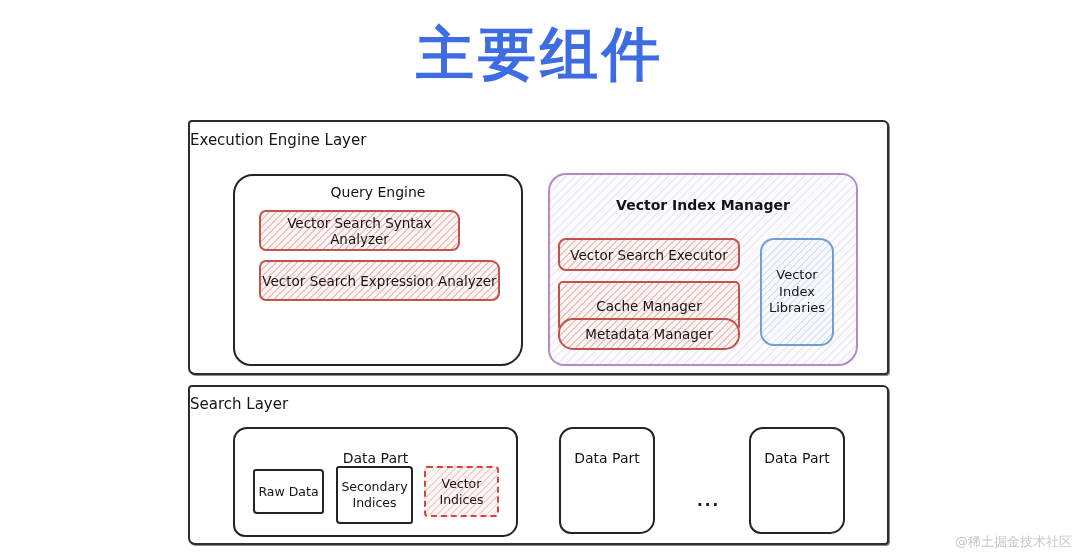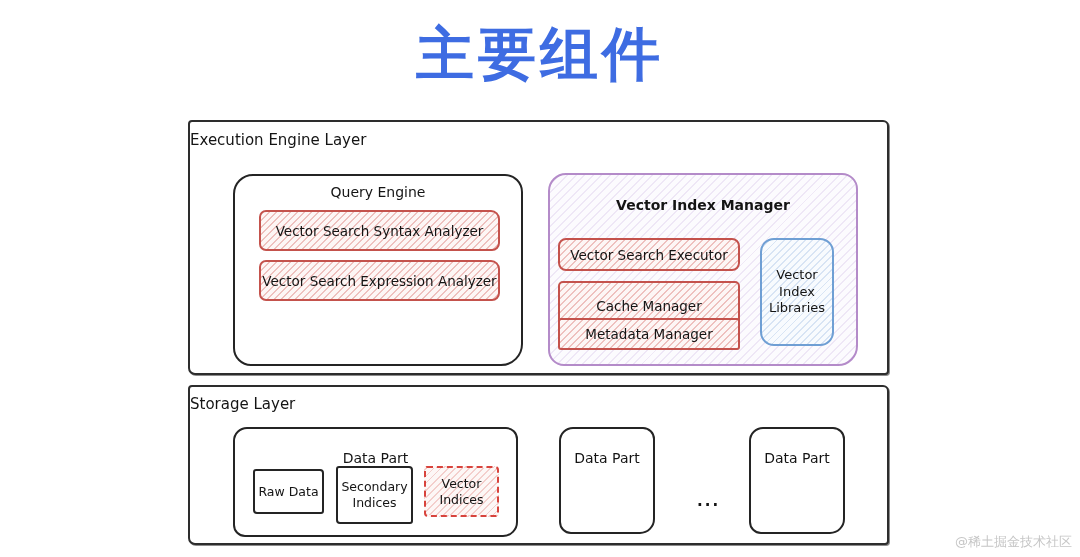--- a/index.html
+++ b/index.html
@@ -159,33 +159,33 @@
 
   <div class="page-title">主要组件</div>
 
   <div class="layer-box" style="left:188px; top:120px; width:701px; height:255px;">
     <div class="layer-label" style="top:9px;">Execution Engine Layer</div>
   </div>
 
   <div class="black-round" style="left:233px; top:174px; width:290px; height:192px;">
     <div class="sub-label" style="top:8px;">Query Engine</div>
   </div>
-  <div class="red-bar" style="left:259px; top:210px; width:241px; height:41px;">Vector Search Syntax Analyzer</div>
+  <div class="red-bar" style="left:259px; top:210px; width:201px; height:41px;">Vector Search Syntax Analyzer</div>
   <div class="red-bar" style="left:259px; top:260px; width:241px; height:41px;">Vector Search Expression Analyzer</div>
 
   <div class="purple-box" style="left:548px; top:173px; width:310px; height:193px;">
     <div class="sub-label" style="top:22px;font-weight:bold;">Vector Index Manager</div>
   </div>
   <div class="red-bar" style="left:558px; top:238px; width:182px; height:33px; border-radius:8px;">Vector Search Executor</div>
   <div class="red-bar" style="left:558px; top:281px; width:182px; height:50px; border-radius:5px;">Cache Manager</div>
-  <div class="red-bar" style="left:558px; top:318px; width:182px; height:32px; border-radius:3px;">Metadata Manager</div>
+  <div class="red-bar" style="left:558px; top:318px; width:182px; height:32px; border-radius:15px;">Metadata Manager</div>
   <div class="blue-box" style="left:760px; top:238px; width:74px; height:108px;">Vector Index Libraries</div>
 
   <div class="layer-box" style="left:188px; top:385px; width:701px; height:160px;">
-    <div class="layer-label" style="top:8px;">Storage Layer</div>
+    <div class="layer-label" style="top:8px;">Search Layer</div>
   </div>
 
   <div class="data-part" style="left:233px; top:427px; width:285px; height:110px;">
     <div class="sub-label">Data Part</div>
   </div>
   <div class="small-box" style="left:253px; top:469px; width:71px; height:45px;">Raw Data</div>
   <div class="small-box" style="left:336px; top:466px; width:77px; height:58px;">Secondary Indices</div>
   <div class="small-box dashed-red" style="left:424px; top:466px; width:75px; height:51px;">Vector Indices</div>
 
   <div class="data-part" style="left:559px; top:427px; width:96px; height:107px;">

